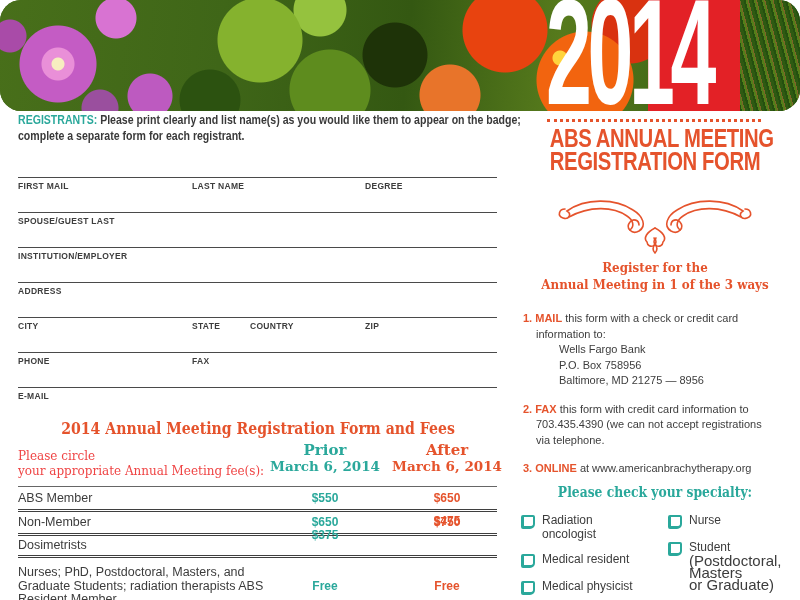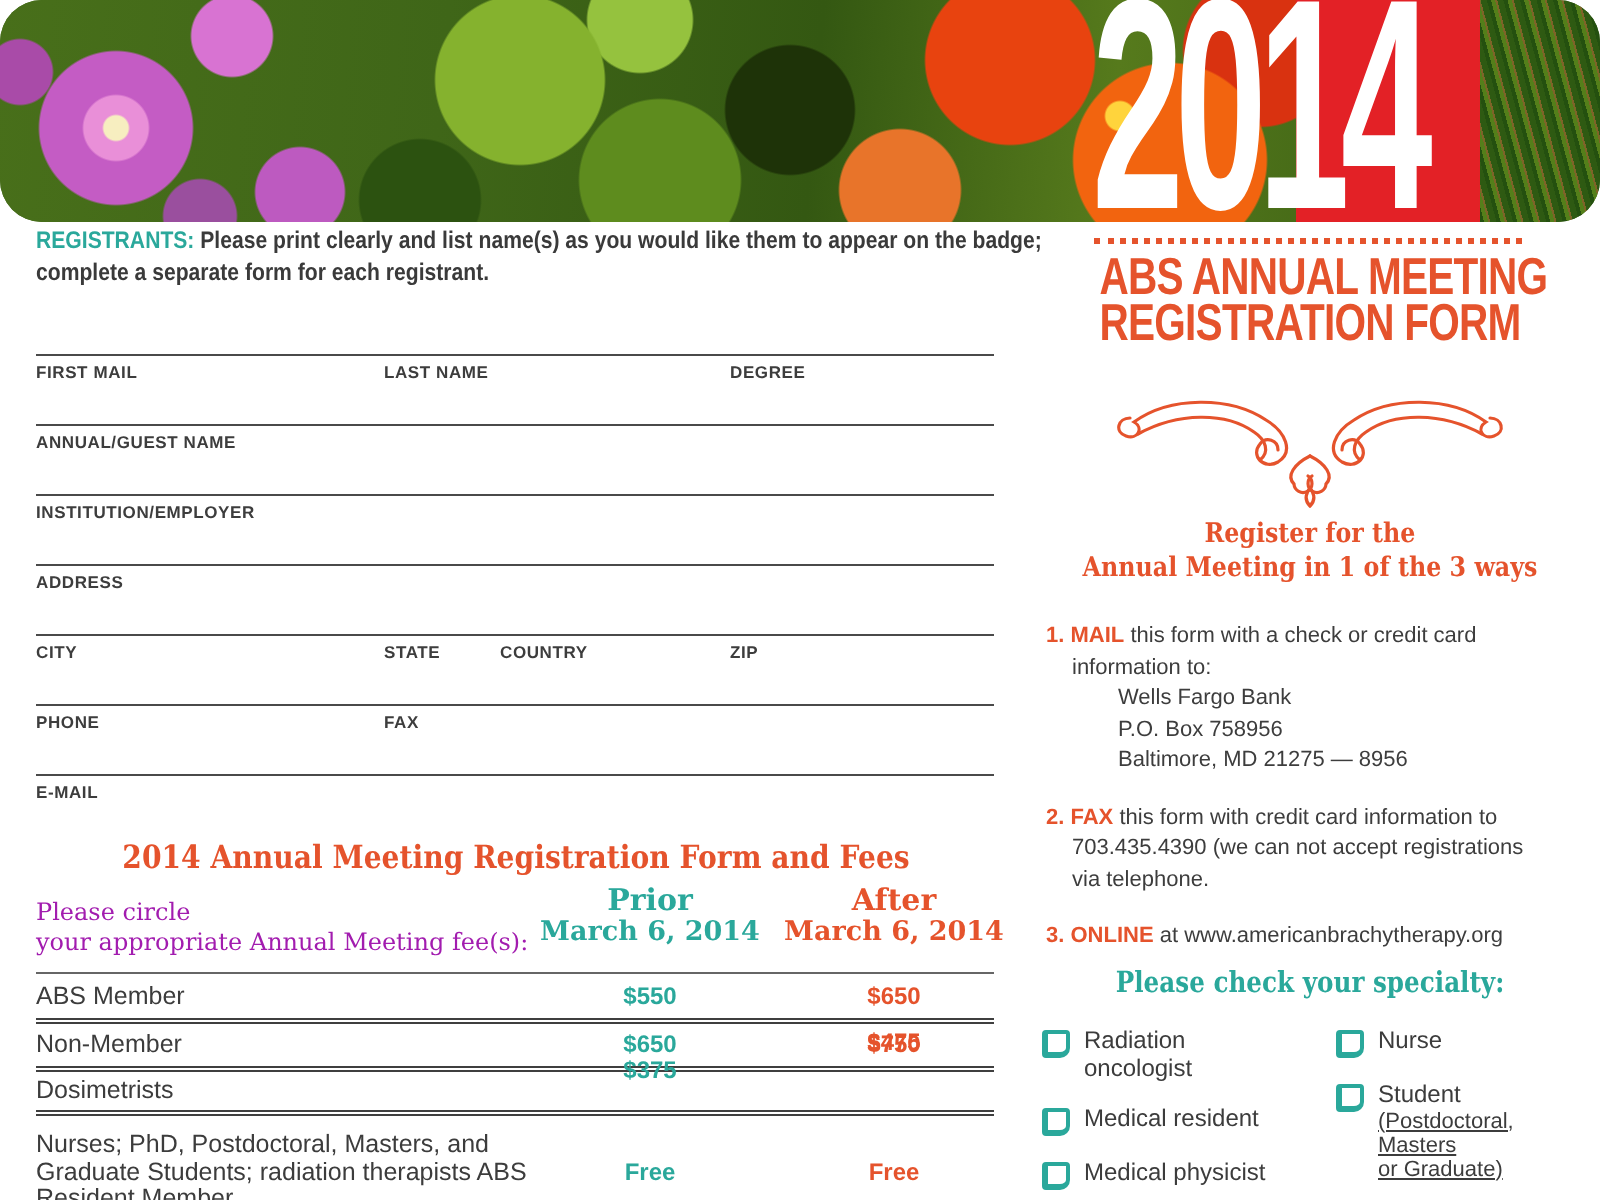--- a/index.html
+++ b/index.html
@@ -37,21 +37,21 @@
                line-height:16px;color:#3a3a3a;transform:scaleX(0.88);transform-origin:left top;white-space:nowrap;}
   .teal{color:#2aa89b;}
 
   .fline{position:absolute;left:18px;width:479px;border-top:1px solid #4a4a4a;}
   .flabel{position:absolute;font-size:8.5px;font-weight:bold;letter-spacing:0.3px;color:#3d3d3d;white-space:nowrap;}
 
   .fees-title{position:absolute;left:18px;top:419px;width:480px;text-align:center;
               font-family:"DejaVu Serif",serif;font-weight:bold;font-size:16px;color:#e5532c;
               transform:scaleX(0.88);transform-origin:center top;white-space:nowrap;}
   .fee-instr{position:absolute;left:18px;top:449px;font-family:"DejaVu Serif",serif;font-size:12px;
-             line-height:14.5px;color:#a21caf;white-space:nowrap;}
+             line-height:14.5px;color:#ef4444;white-space:nowrap;}
   .fee-col{position:absolute;top:442px;text-align:center;font-family:"DejaVu Serif",serif;font-weight:bold;line-height:16px;}
   .fee-col .l1{font-size:15px;}
   .fee-col .l2{font-size:13.5px;}
   .col-prior{left:267px;width:116px;color:#2aa89b;}
   .col-after{left:390px;width:114px;color:#e5532c;}
 
   .tline-thin{position:absolute;left:18px;width:479px;border-top:1px solid #666;}
   .tline-dbl{position:absolute;left:18px;width:479px;border-top:3px double #3f3f3f;}
   .frow-label{position:absolute;left:18px;font-size:12.5px;color:#3c3c3c;white-space:nowrap;}
   .fval{position:absolute;font-size:12px;font-weight:bold;text-align:center;}
@@ -77,21 +77,21 @@
                   font-family:"DejaVu Serif",serif;font-weight:bold;font-size:14.5px;color:#2aa89b;
                   transform:scaleX(0.85);transform-origin:center top;white-space:nowrap;}
   .spec-col{position:absolute;top:514px;}
   .spec-col-left{left:521px;width:130px;}
   .spec-col-right{left:668px;width:128px;}
   .spec-item{display:flex;align-items:flex-start;gap:7px;margin-bottom:12px;font-size:12px;line-height:13.5px;color:#3c3c3c;}
   .cb{flex:0 0 auto;width:9px;height:9px;margin-top:1px;border:2px solid #2aa89b;border-left-width:3px;
       border-bottom-width:3px;border-radius:2px 2px 5px 2px;background:#fff;}
   .spec-label{width:100px;}
   .spec-label-r{width:115px;}
-  .spec-sub{font-size:11px;line-height:12px;color:#3c3c3c;text-decoration:underline;}
+  .spec-sub{font-size:15px;line-height:12px;color:#3c3c3c;}
 </style>
 </head>
 <body>
 
 <div class="page">
 
   <div class="banner">
     <div class="photo"></div>
     <div class="red-block"></div>
     <div class="grass"></div>
@@ -108,21 +108,21 @@
   <div class="fline" style="top:212px"></div>
   <div class="fline" style="top:247px"></div>
   <div class="fline" style="top:282px"></div>
   <div class="fline" style="top:317px"></div>
   <div class="fline" style="top:352px"></div>
   <div class="fline" style="top:387px"></div>
 
   <span class="flabel" style="left:18px;top:181px">FIRST MAIL</span>
   <span class="flabel" style="left:192px;top:181px">LAST NAME</span>
   <span class="flabel" style="left:365px;top:181px">DEGREE</span>
-  <span class="flabel" style="left:18px;top:216px">ANNUAL/GUEST NAME</span>
+  <span class="flabel" style="left:18px;top:216px">SPOUSE/GUEST LAST</span>
   <span class="flabel" style="left:18px;top:251px">INSTITUTION/EMPLOYER</span>
   <span class="flabel" style="left:18px;top:286px">ADDRESS</span>
   <span class="flabel" style="left:18px;top:321px">CITY</span>
   <span class="flabel" style="left:192px;top:321px">STATE</span>
   <span class="flabel" style="left:250px;top:321px">COUNTRY</span>
   <span class="flabel" style="left:365px;top:321px">ZIP</span>
   <span class="flabel" style="left:18px;top:356px">PHONE</span>
   <span class="flabel" style="left:192px;top:356px">FAX</span>
   <span class="flabel" style="left:18px;top:391px">E-MAIL</span>
 

